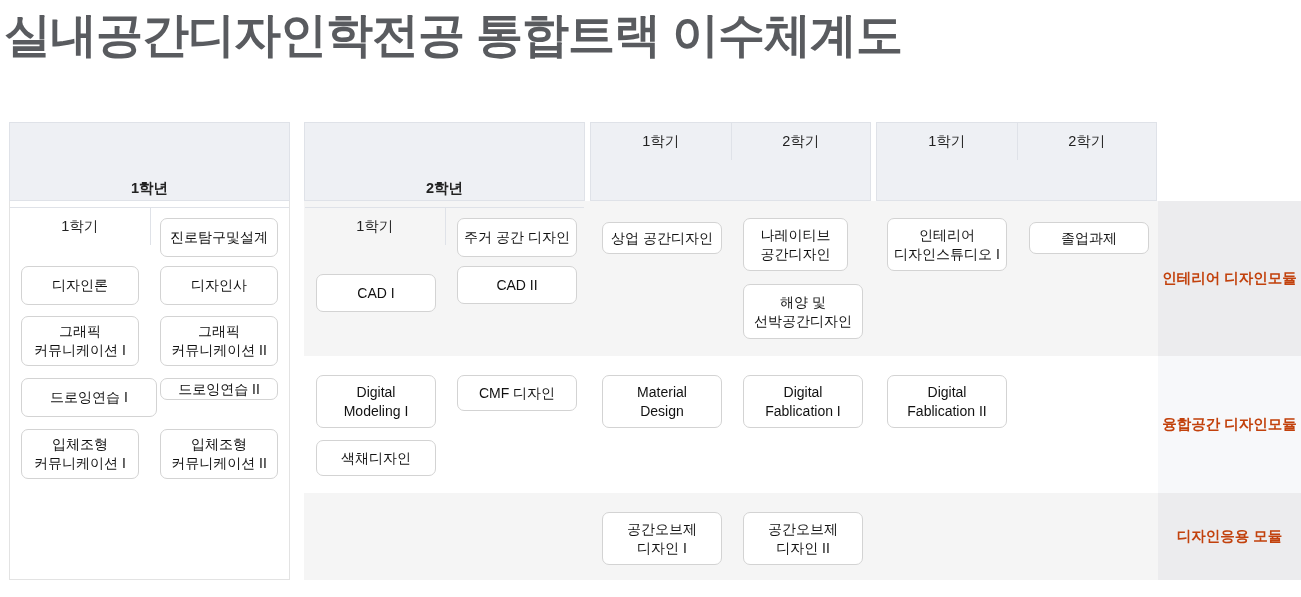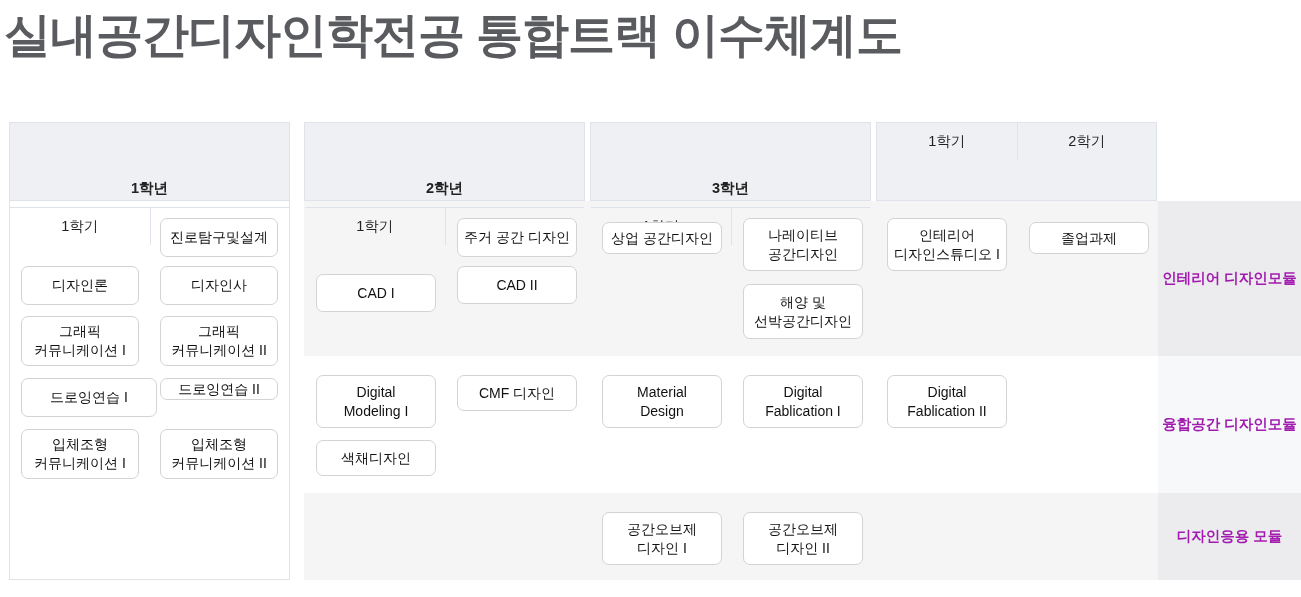--- a/index.html
+++ b/index.html
@@ -56,21 +56,21 @@
   .band { position: absolute; }
   .band.b0 { background: #f5f5f5; }
   .band.b1 { background: #ffffff; }
   .band.b2 { background: #f5f5f5; }
 
   
   .modlabel {
     position: absolute;
     display: flex; align-items: center; justify-content: center;
     text-align: center;
-    font-size: 14.5px; font-weight: bold; color: #a21caf;
+    font-size: 14.5px; font-weight: bold; color: #c2410c;
     line-height: 1.45;
   }
   .modlabel.m0 { background: #ececee; }
   .modlabel.m1 { background: #f7f8fa; }
   .modlabel.m2 { background: #ececee; }
 
   
   .course {
     position: absolute;
     background: #ffffff;
@@ -108,21 +108,20 @@
 
   <div class="year-head" style="left:304px; top:122px; width:281px; height:79px;">
     <div class="yr">2학년</div>
     <div class="sems">
       <div class="sem">1학기</div>
       <div class="sem">2학기</div>
     </div>
   </div>
 
   <div class="year-head" style="left:590px; top:122px; width:281px; height:79px;">
-    <div class="yr">3학년</div>
     <div class="sems">
       <div class="sem">1학기</div>
       <div class="sem">2학기</div>
     </div>
   </div>
 
   <div class="year-head" style="left:876px; top:122px; width:281px; height:79px;">
     <div class="sems">
       <div class="sem">1학기</div>
       <div class="sem">2학기</div>
@@ -148,21 +147,21 @@
   <div class="course" style="left:160px; top:316px; width:118px; height:50px;">그래픽
 커뮤니케이션 II</div>
   <div class="course" style="left:160px; top:378px; width:118px; height:22px;">드로잉연습 II</div>
   <div class="course" style="left:160px; top:429px; width:118px; height:50px;">입체조형
 커뮤니케이션 II</div>
 
   <div class="course" style="left:316px; top:266px; width:120px; height:38px;margin-top:8px;">CAD I</div>
   <div class="course" style="left:457px; top:218px; width:120px; height:39px;">주거 공간 디자인</div>
   <div class="course" style="left:457px; top:266px; width:120px; height:38px;">CAD II</div>
   <div class="course" style="left:602px; top:222px; width:120px; height:32px;">상업 공간디자인</div>
-  <div class="course" style="left:743px; top:218px; width:120px; height:53px;">나레이티브
+  <div class="course" style="left:743px; top:218px; width:105px; height:53px;">나레이티브
 공간디자인</div>
   <div class="course" style="left:743px; top:284px; width:120px; height:55px;">해양 및
 선박공간디자인</div>
   <div class="course" style="left:887px; top:218px; width:120px; height:53px;">인테리어
 디자인스튜디오 I</div>
   <div class="course" style="left:1029px; top:222px; width:120px; height:32px;">졸업과제</div>
 
   <div class="course" style="left:316px; top:375px; width:120px; height:53px;">Digital
 Modeling I</div>
   <div class="course" style="left:316px; top:440px; width:120px; height:36px;">색채디자인</div>

